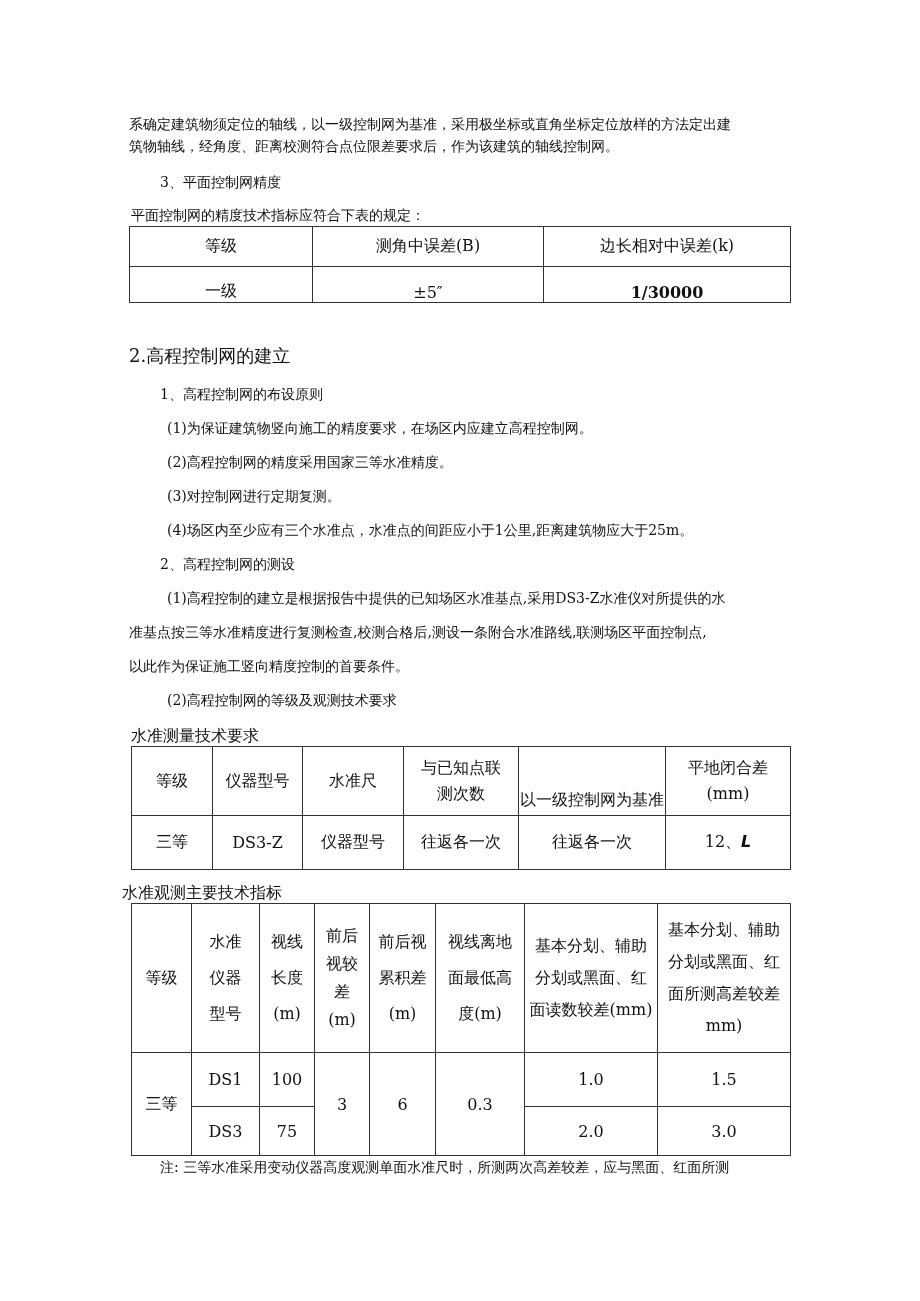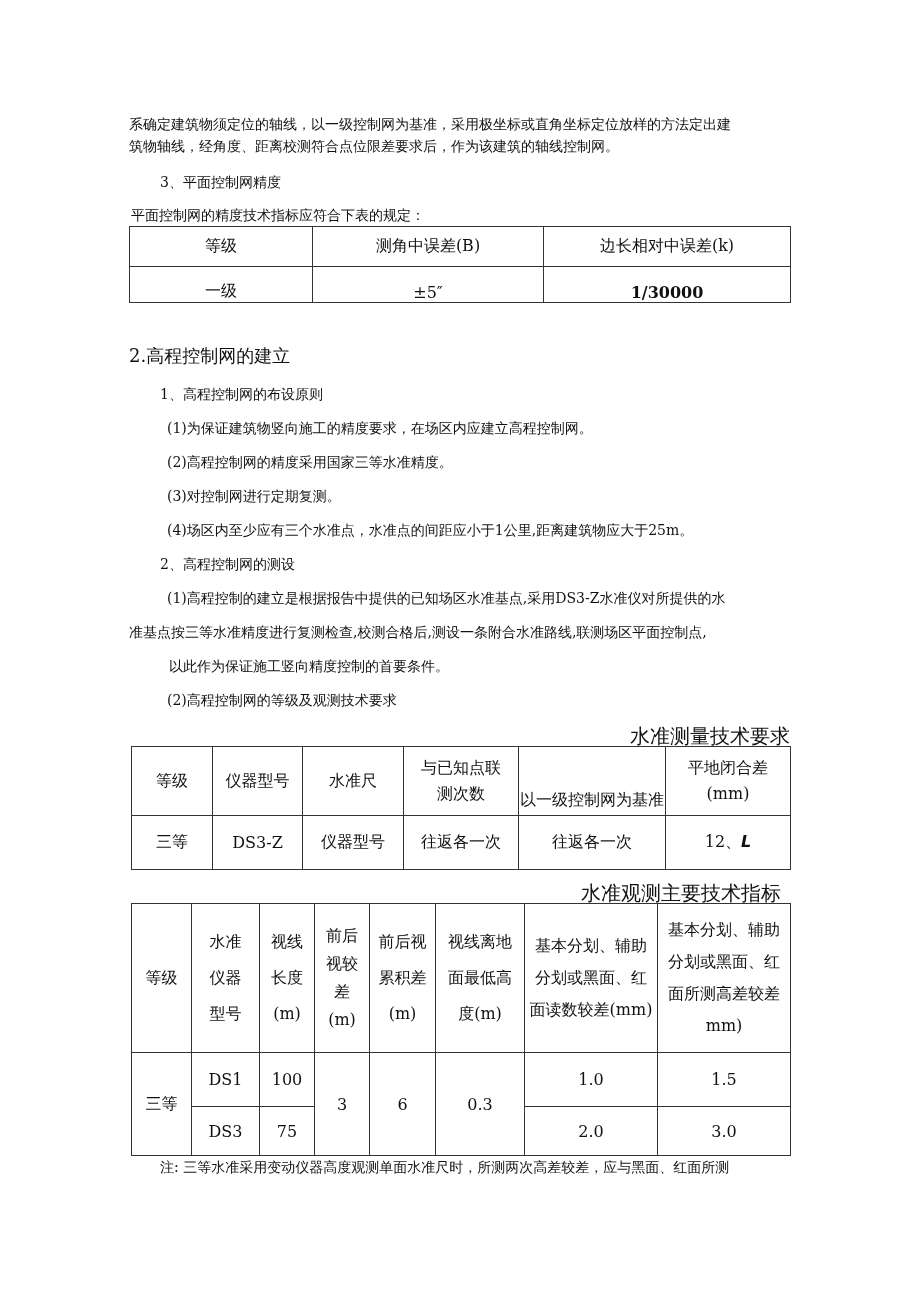--- a/index.html
+++ b/index.html
@@ -3,21 +3,21 @@
   <meta charset="utf-8">
   <style>
     html, body { margin: 0; padding: 0; background: #ffffff; }
     body { width: 920px; height: 1301px; position: relative; overflow: hidden;
       font-family: "DejaVu Serif", "Liberation Serif", serif; color: #111; }
     .t { position: absolute; white-space: nowrap; font-size: 14px; line-height: 18px; }
     .h2 { font-size: 18px; line-height: 22px; }
     table { position: absolute; border-collapse: collapse; table-layout: fixed; }
     td { border: 1px solid #333; text-align: center; vertical-align: middle; font-size: 16px; padding: 0; }
     .tbl1 td { height: 26px; }
-    .cap { position: absolute; font-size: 20px; line-height: 18px; text-align: right; white-space: nowrap; }
+    .cap { position: absolute; font-size: 16px; line-height: 18px; text-align: left; white-space: nowrap; }
     .ml { white-space: normal; line-height: 26px; }
     .em { font-style: italic; font-weight: bold; font-family: "DejaVu Sans", sans-serif; }
   </style>
 </head>
 <body>
 
 <div class="t" style="left:129px;top:115px;">系确定建筑物须定位的轴线，以一级控制网为基准，采用极坐标或直角坐标定位放样的方法定出建</div>
 <div class="t" style="left:129px;top:137px;">筑物轴线，经角度、距离校测符合点位限差要求后，作为该建筑的轴线控制网。</div>
 
 <div class="t" style="left:160px;top:173px;">3、平面控制网精度</div>
@@ -46,21 +46,21 @@
 <div class="t h2" style="left:129px;top:345px;">2.高程控制网的建立</div>
 <div class="t" style="left:160px;top:385px;">1、高程控制网的布设原则</div>
 <div class="t" style="left:167px;top:419px;">(1)为保证建筑物竖向施工的精度要求，在场区内应建立高程控制网。</div>
 <div class="t" style="left:167px;top:453px;">(2)高程控制网的精度采用国家三等水准精度。</div>
 <div class="t" style="left:167px;top:487px;">(3)对控制网进行定期复测。</div>
 <div class="t" style="left:167px;top:521px;">(4)场区内至少应有三个水准点，水准点的间距应小于1公里,距离建筑物应大于25m。</div>
 
 <div class="t" style="left:160px;top:555px;">2、高程控制网的测设</div>
 <div class="t" style="left:167px;top:589px;">(1)高程控制的建立是根据报告中提供的已知场区水准基点,采用DS3-Z水准仪对所提供的水</div>
 <div class="t" style="left:129px;top:623px;">准基点按三等水准精度进行复测检查,校测合格后,测设一条附合水准路线,联测场区平面控制点,</div>
-<div class="t" style="left:129px;top:657px;margin-left:40px;">以此作为保证施工竖向精度控制的首要条件。</div>
+<div class="t" style="left:129px;top:657px;">以此作为保证施工竖向精度控制的首要条件。</div>
 <div class="t" style="left:167px;top:691px;">(2)高程控制网的等级及观测技术要求</div>
 
 <div class="cap" style="left:131px;width:659px;top:727px;">水准测量技术要求</div>
 <table style="left:131px;top:746px;width:659px;">
   <colgroup>
     <col style="width:81px">
       <col style="width:90px">
       <col style="width:101px">
     <col style="width:115px">
       <col style="width:147px">

